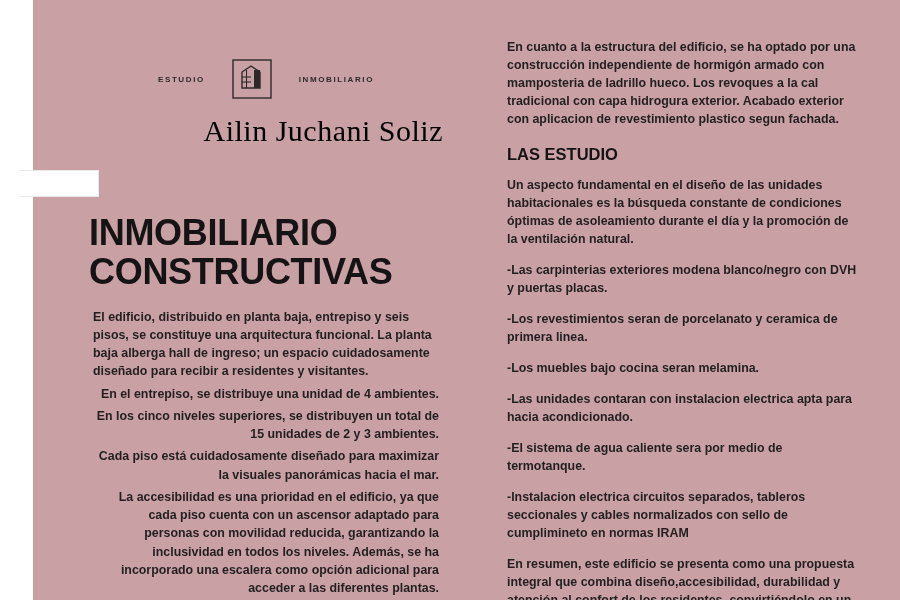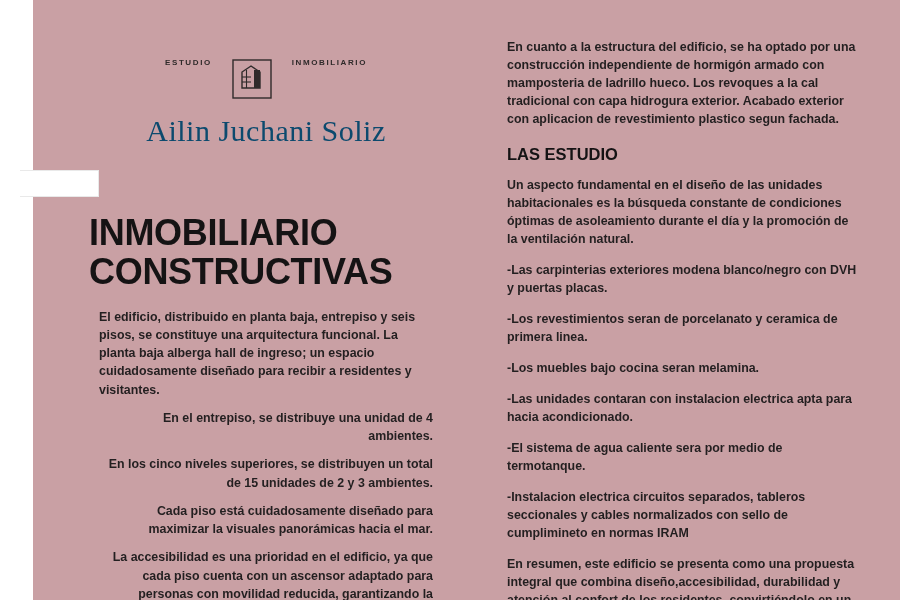--- a/index.html
+++ b/index.html
@@ -46,44 +46,45 @@
   .right-col {
     position: absolute;
     left: 474px;
     top: 26px;
     width: 352px;
   }
 
   
   .logo-wrap {
     display: flex;
+    align-items: center;
     justify-content: center;
-    gap: 18px;
+    gap: 25px;
     margin-top: 18px;
   }
   .logo-word {
     font-size: 8px;
     letter-spacing: 1.6px;
     color: #2f2a2a;
     font-weight: 600;
   }
   .logo-mark {
     position: relative;
     width: 44px;
     height: 42px;
   }
   .logo-mark svg {
     display: block;
   }
   .studio-name {
-    text-align: center;
+    text-align: right;
     font-family: "Liberation Serif", serif;
     font-size: 30px;
     letter-spacing: 0.5px;
-    color: #0c4a6e;
+    color: #000000;
     margin-top: 14px;
     font-weight: 400;
   }
 
   
   .big-title {
     margin-top: 66px;
     font-size: 36px;
     line-height: 1.08;
     font-weight: 800;
@@ -96,21 +97,21 @@
 
   
   .body-text {
     margin-top: 16px;
     font-size: 12.4px;
     line-height: 1.47;
     color: #231f20;
     font-weight: 600;
   }
   .body-text p {
-    margin: 10px;
+    margin: 4px;
   }
   .body-text p + p {
     margin-top: 0px;
     text-align: right;
   }
 
   .section-head {
     font-size: 16.5px;
     font-weight: 800;
     color: #151314;

